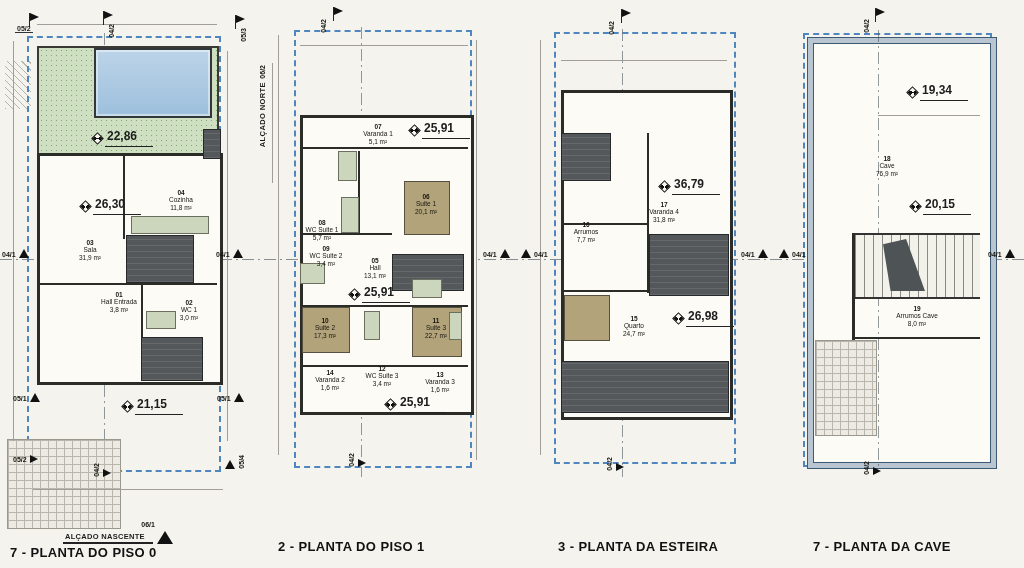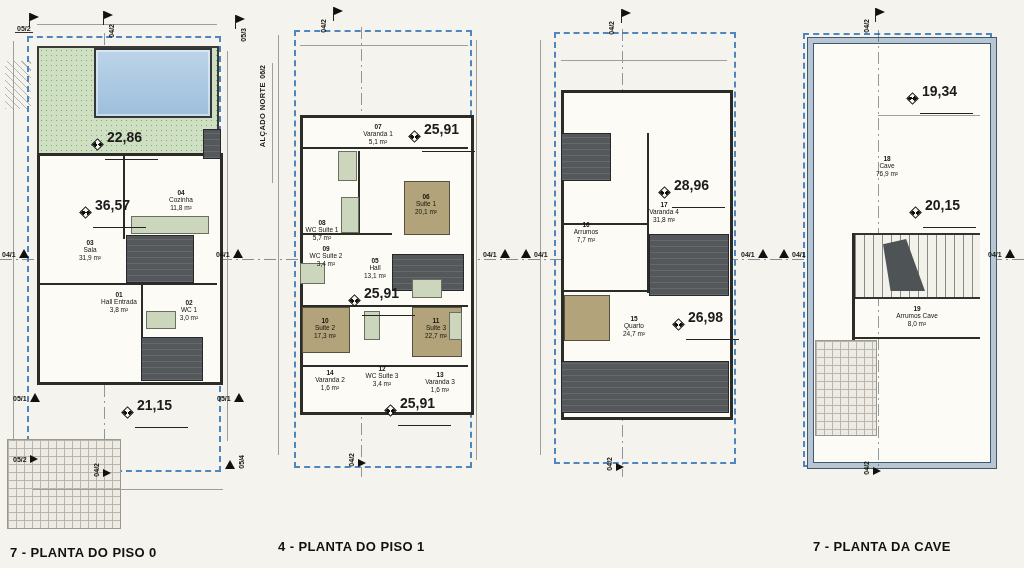--- a/index.html
+++ b/index.html
@@ -32,21 +32,21 @@
   .vdd{position:absolute;width:1px;opacity:.55;
        background:repeating-linear-gradient(#3d4a55 0 12px,transparent 12px 16px,#3d4a55 16px 18px,transparent 18px 22px);}
   
   .rlb{position:absolute;display:flex;flex-direction:column;align-items:center;text-align:center;
        font-size:6.5px;line-height:1.15;color:#15150f;z-index:6;white-space:nowrap;}
   .rlb b{font-weight:bold;font-size:6.5px;}
   
   .lvl{position:absolute;display:flex;align-items:center;gap:3px;z-index:6;}
   .lico{display:inline-block;width:7px;height:7px;border:1px solid #111;transform:rotate(45deg);
         background:conic-gradient(#111 0 25%,#f6f5f0 25% 50%,#111 50% 75%,#f6f5f0 75%);}
-  .lnum{font-size:14px;font-weight:bold;border-bottom:1.2px solid #222;padding:0 16px 14px 2px;}
+  .lnum{font-size:12px;font-weight:bold;border-bottom:1.2px solid #222;padding:0 16px 3px 2px;}
   
   .tu{display:inline-block;width:0;height:0;border-left:5px solid transparent;border-right:5px solid transparent;
       border-bottom:9px solid #111;}
   .tu.big{border-left-width:8px;border-right-width:8px;border-bottom-width:13px;}
   .tr{display:inline-block;width:0;height:0;border-top:4px solid transparent;border-bottom:4px solid transparent;
       border-left:8px solid #111;}
   .smk{position:absolute;display:flex;align-items:flex-end;gap:3px;z-index:9;}
   .ref{font-size:7px;font-weight:bold;color:#15150f;white-space:nowrap;}
   .href{font-size:7px;font-weight:bold;border-bottom:1px solid #333;padding:0 2px;}
   .vref{writing-mode:vertical-rl;transform:rotate(180deg);font-size:7px;font-weight:bold;color:#15150f;}
@@ -118,21 +118,21 @@
       <span>WC 1</span>
       <span>3,0 m²</span>
     </div>
 
     <div class="lvl" style="left:88px;top:118px;">
       <i class="lico"></i>
       <span class="lnum">22,86</span>
     </div>
     <div class="lvl" style="left:76px;top:186px;">
       <i class="lico"></i>
-      <span class="lnum">36,57</span>
+      <span class="lnum">26,30</span>
     </div>
     <div class="lvl" style="left:118px;top:386px;">
       <i class="lico"></i>
       <span class="lnum">21,15</span>
     </div>
 
     <div class="flag" style="left:24px;top:2px;"></div>
     <span class="href abs" style="left:10px;top:14px;">05/2</span>
     <div class="flag" style="left:98px;top:0;"></div>
     <span class="vref abs" style="left:103px;top:13px;">04/2</span>
@@ -153,20 +153,27 @@
     </div>
     <div class="smk" style="left:88px;top:452px;">
       <span class="vref">04/2</span>
         <i class="tr"></i>
     </div>
     <div class="smk" style="left:220px;top:444px;">
       <i class="tu"></i>
         <span class="vref">05/4</span>
     </div>
 
+    <div class="foot" style="left:58px;top:502px;">
+      <div class="fref"><span class="ref">06/1</span></div>
+      <div class="frow">
+        <span class="flab">ALÇADO NASCENTE</span>
+        <i class="tu big"></i>
+      </div>
+    </div>
     <div class="ptitle" style="left:5px;top:534px;">7 - PLANTA DO PISO 0</div>
   </div>
 
   <div class="plan" style="left:258px;top:5px;width:235px;height:558px;">
     <div class="dim" style="left:14px;top:58px;width:1px;height:120px;"></div>
     <div class="side" style="left:0;top:60px;">
       <span class="vref">06/2</span>
       <span class="vlab">ALÇADO NORTE</span>
     </div>
     <div class="bnd" style="left:36px;top:25px;width:174px;height:434px;"></div>
@@ -254,21 +261,21 @@
       <i class="lico"></i>
       <span class="lnum">25,91</span>
     </div>
 
     <div class="flag" style="left:75px;top:2px;"></div>
     <span class="vref abs" style="left:62px;top:14px;">04/2</span>
     <div class="smk" style="left:90px;top:448px;">
       <span class="vref">04/2</span>
         <i class="tr"></i>
     </div>
-    <div class="ptitle" style="left:20px;top:534px;">4 - PLANTA DO PISO 1</div>
+    <div class="ptitle" style="left:20px;top:534px;">2 - PLANTA DO PISO 1</div>
   </div>
 
   <div class="plan" style="left:528px;top:5px;width:235px;height:558px;">
     <div class="bnd" style="left:26px;top:27px;width:178px;height:428px;"></div>
     <div class="vdd" style="left:94px;top:24px;height:448px;"></div>
     <div class="bld" style="left:33px;top:85px;width:166px;height:324px;"></div>
     <div class="gray" style="left:33px;top:128px;width:48px;height:46px;"></div>
     <div class="gray" style="left:121px;top:229px;width:78px;height:60px;"></div>
     <div class="brown" style="left:36px;top:290px;width:44px;height:44px;"></div>
     <div class="gray" style="left:33px;top:356px;width:166px;height:50px;"></div>
@@ -289,33 +296,34 @@
       <span>7,7 m²</span>
     </div>
     <div class="rlb" style="left:82px;top:310px;width:48px;">
       <b>15</b>
       <span>Quarto</span>
       <span>24,7 m²</span>
     </div>
 
     <div class="lvl" style="left:132px;top:172px;">
       <i class="lico"></i>
-      <span class="lnum">28,96</span>
+      <span class="lnum">36,79</span>
     </div>
     <div class="lvl" style="left:146px;top:304px;">
       <i class="lico"></i>
       <span class="lnum">26,98</span>
     </div>
 
     <div class="flag" style="left:93px;top:4px;"></div>
     <span class="vref abs" style="left:80px;top:16px;">04/2</span>
     <div class="smk" style="left:78px;top:452px;">
       <span class="vref">04/2</span>
         <i class="tr"></i>
     </div>
+    <div class="ptitle" style="left:30px;top:534px;">3 - PLANTA DA ESTEIRA</div>
   </div>
 
   <div class="plan" style="left:775px;top:5px;width:249px;height:558px;">
     <div class="bnd" style="left:28px;top:28px;width:185px;height:430px;"></div>
     <div class="cavewall" style="left:33px;top:33px;width:178px;height:420px;"></div>
     <div class="vdd" style="left:103px;top:25px;height:440px;"></div>
     <div class="dim" style="left:103px;top:110px;width:102px;height:1px;"></div>
     <div class="treads" style="left:80px;top:228px;width:125px;height:62px;"></div>
     <div class="wedge" style="left:108px;top:234px;width:42px;height:52px;"></div>
     <div class="wallh" style="left:80px;top:332px;width:125px;"></div>

